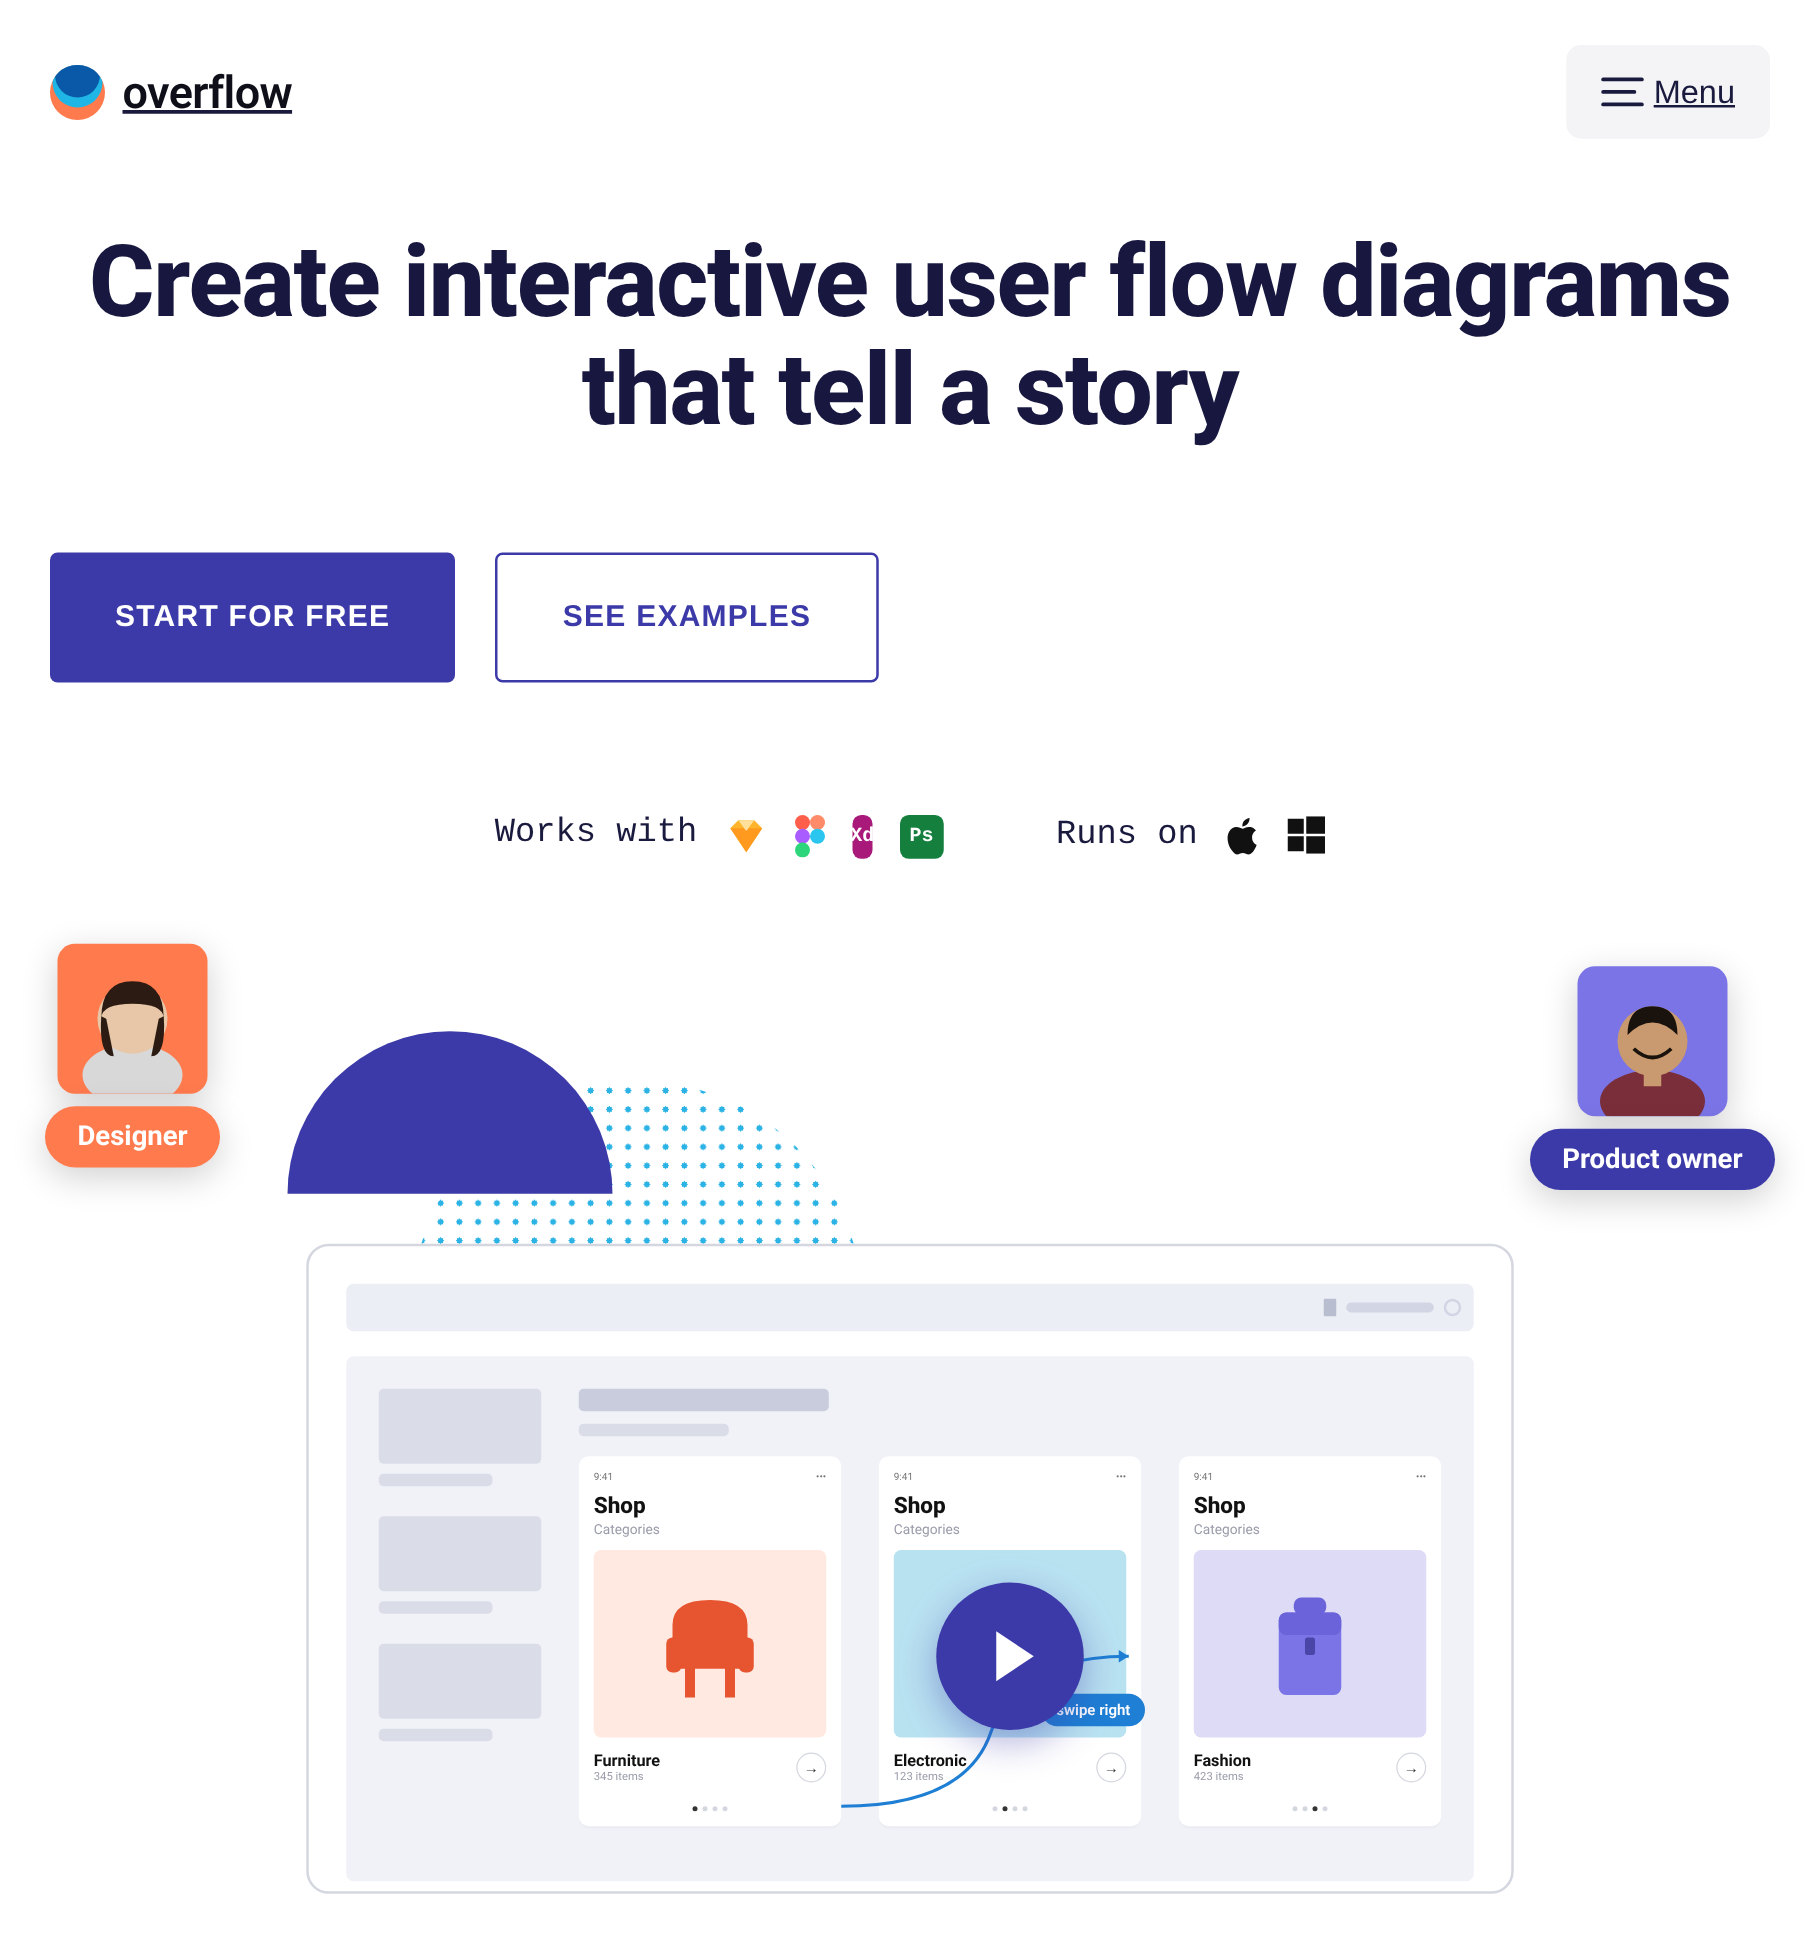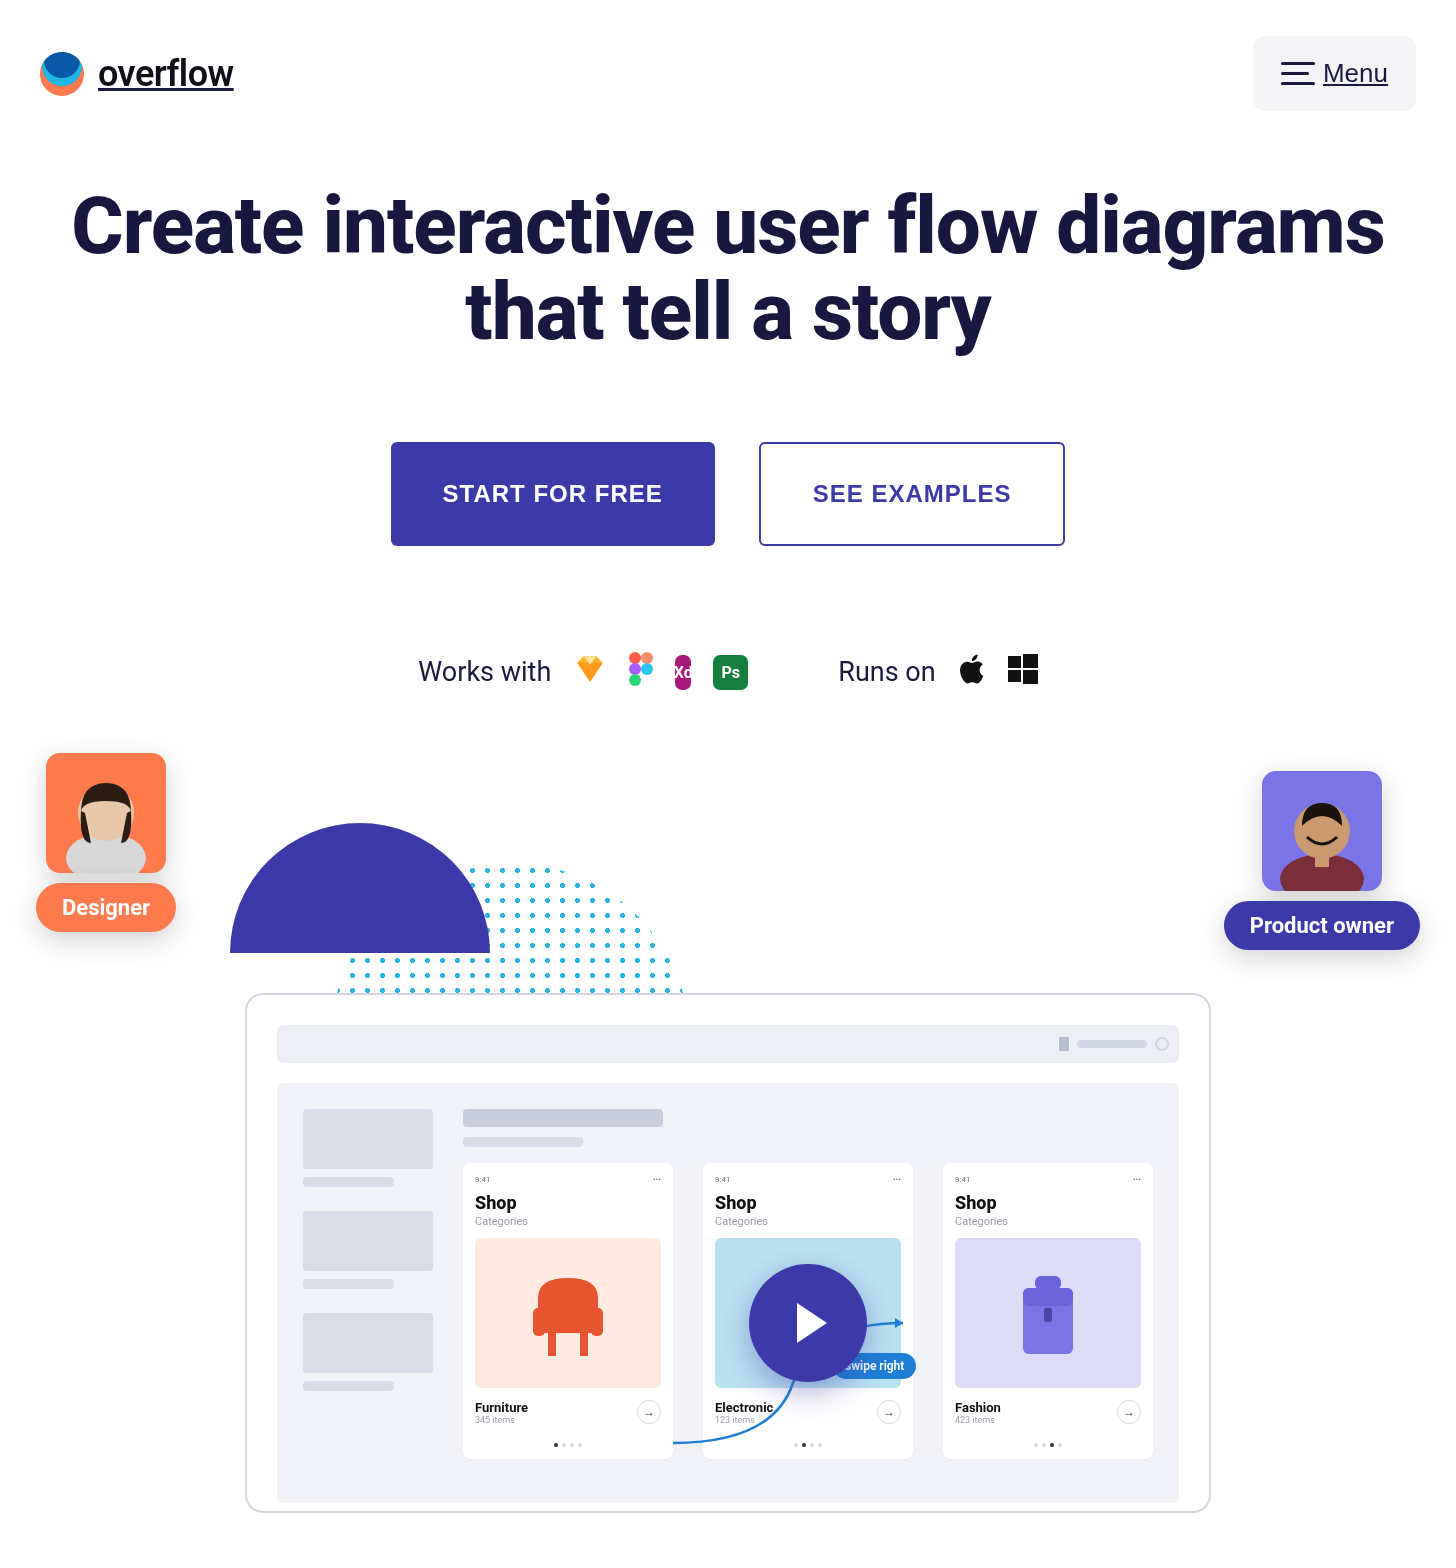--- a/index.html
+++ b/index.html
@@ -74,22 +74,22 @@
     color: #171740;
   }
   .hero .sub {
     font-size: 33px;
     color: #171740;
     margin-top: 48px;
     font-weight: 400;
   }
   .cta-row {
     display: flex;
-    justify-content: center;
-    gap: 44px;
+    justify-content: flex-start;
+    gap: 32px;
     margin-top: 86px;
   }
   .btn {
     display: inline-flex;
     align-items: center;
     justify-content: center;
     font-size: 24px;
     font-weight: 700;
     letter-spacing: 1px;
     padding: 36px 52px;
@@ -114,22 +114,23 @@
     justify-content: center;
     align-items: center;
     gap: 90px;
     margin-top: 106px;
     font-size: 27px;
     color: #1a1a3e;
     font-weight: 400;
   }
   .intg-group {
     display: flex;
-    align-items: center;
+    align-items: flex-start;
     gap: 22px;
+    font-family: Liberation Mono, monospace;
   }
   .icon-box {
     width: 38px;
     height: 38px;
     border-radius: 7px;
     display: flex;
     align-items: center;
     justify-content: center;
     font-size: 16px;
     color: #fff;

